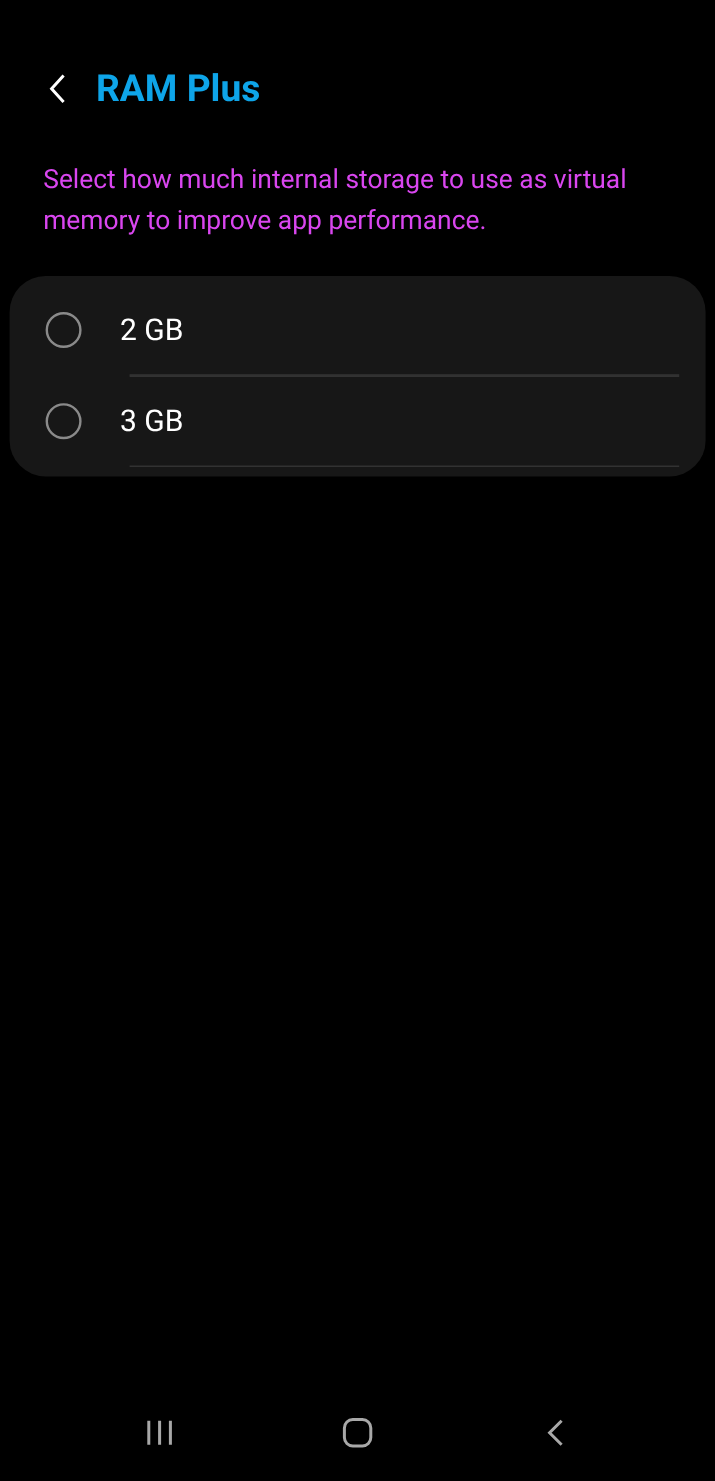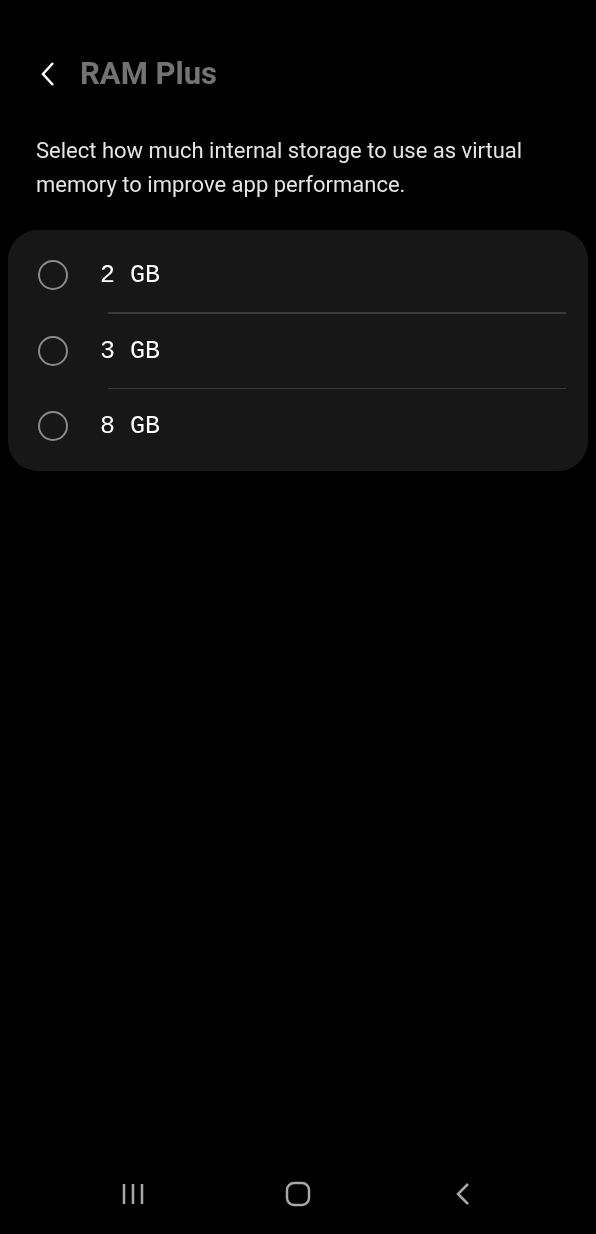--- a/index.html
+++ b/index.html
@@ -33,42 +33,41 @@
     .back-icon svg {
       width: 16px;
       height: 28px;
       stroke: #ffffff;
       stroke-width: 2.5;
       fill: none;
     }
     .page-title {
       font-size: 31px;
       font-weight: 700;
-      color: #737373;
+      color: #0ea5e9;
     }
     .description {
       padding: 22px 36px 28px 36px;
       font-size: 22px;
       line-height: 1.55;
-      color: #e5e5e5;
+      color: #d946ef;
       font-weight: 400;
     }
     .options-panel {
       margin: 0 8px;
       background: #171717;
       border-radius: 30px;
       padding: 8px 0;
     }
     .option-row {
       display: flex;
       align-items: center;
       padding: 22px 30px;
       gap: 32px;
       cursor: pointer;
-      font-family: Liberation Mono, monospace;
     }
     .radio {
       width: 30px;
       height: 30px;
       border-radius: 50%;
       border: 2.5px solid #8a8a8a;
       flex-shrink: 0;
       display: flex;
       align-items: center;
       justify-content: center;
@@ -164,28 +163,20 @@
   <div class="option-row">
     <div class="radio">
       
     </div>
     <div class="option-label-wrap">
       <div class="option-label">3 GB</div>
     </div>
   </div>
   <div class="divider"></div>
 
-  <div class="option-row">
-    <div class="radio">
-      
-    </div>
-    <div class="option-label-wrap">
-      <div class="option-label">8 GB</div>
-    </div>
-  </div>
 </div>
 
 <div class="navbar">
   <div class="nav-btn nav-recents">
     <svg width="26" height="26" viewBox="0 0 26 26">
       <line x1="4" y1="3" x2="4" y2="23"></line>
       <line x1="13" y1="3" x2="13" y2="23"></line>
       <line x1="22" y1="3" x2="22" y2="23"></line>
     </svg>
   </div>

